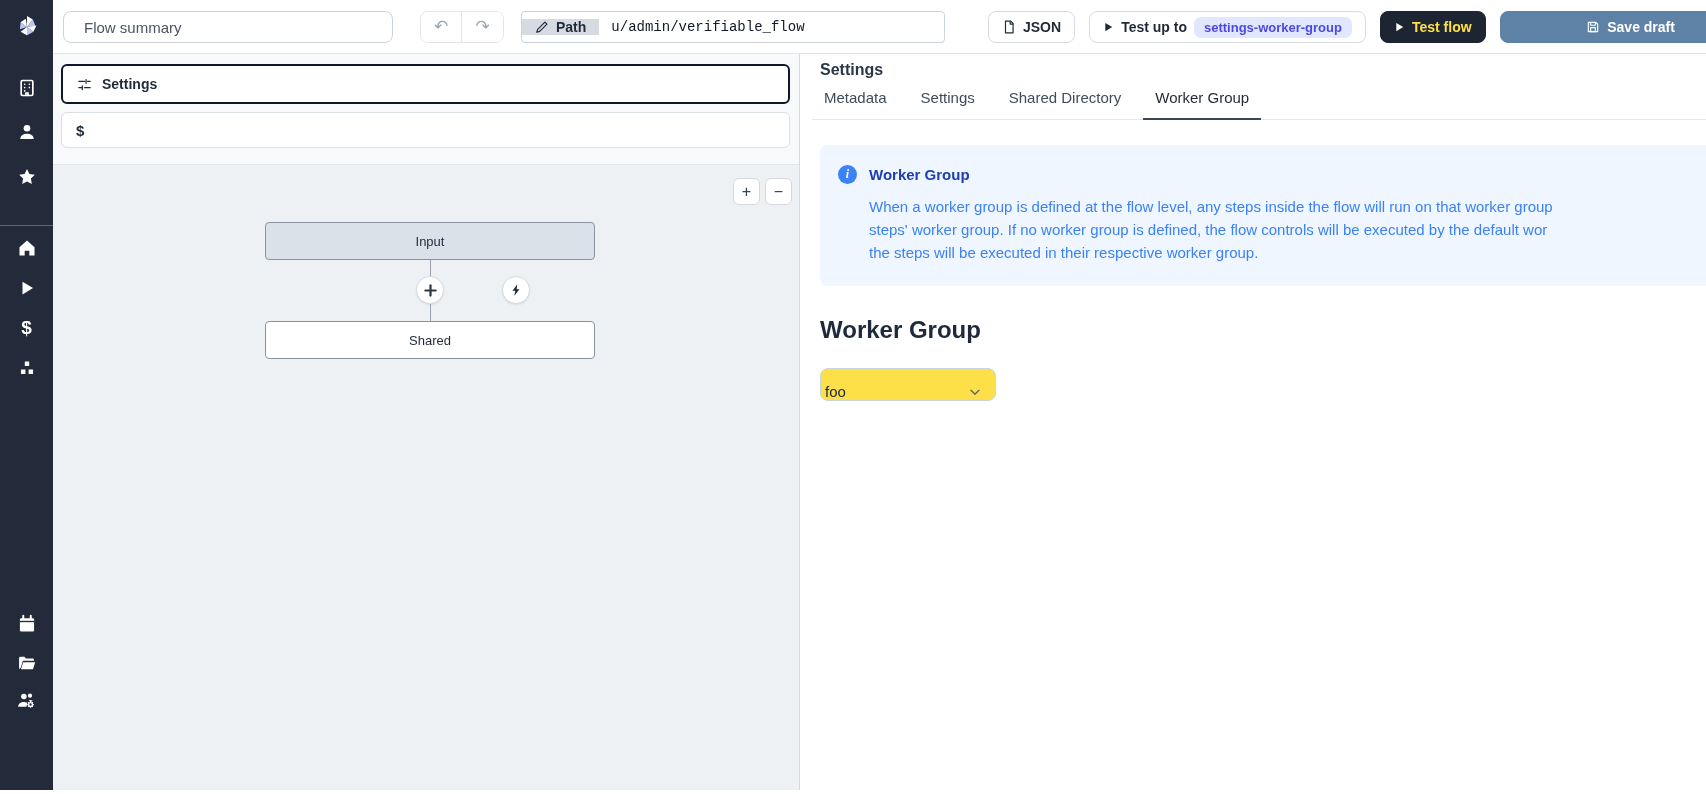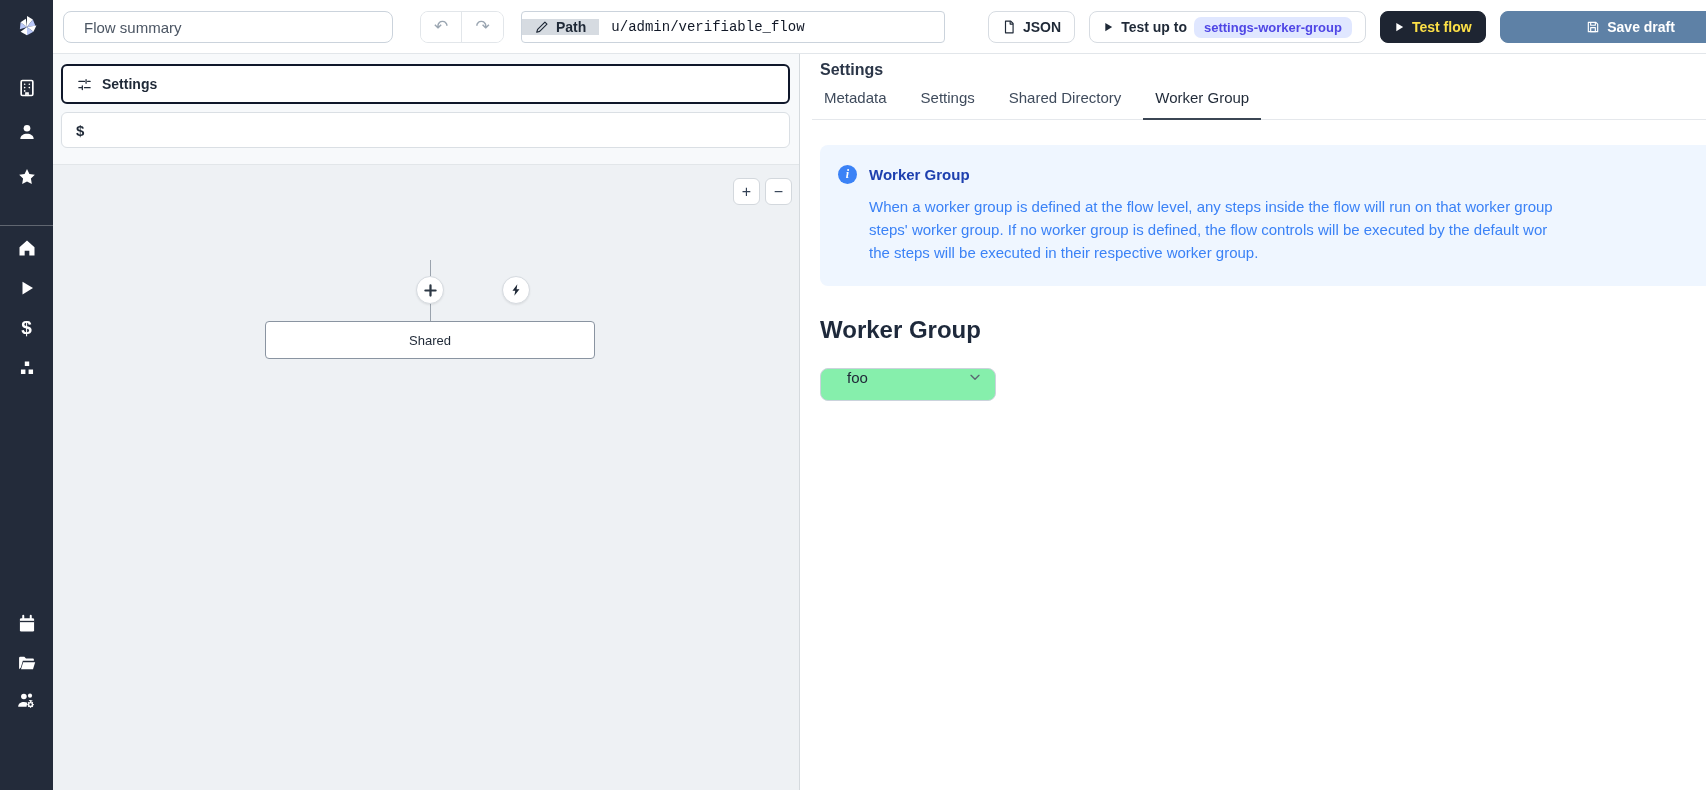--- a/index.html
+++ b/index.html
@@ -55,21 +55,21 @@
   .tabs { position:absolute; left:12px; top:35px; width:1140px; display:flex; gap:10px; border-bottom:1px solid #e5e8ec; }
   .tab { padding:0 12px 12px 12px; font-size:15px; color:#3f4b5c; cursor:pointer; border-bottom:2px solid transparent; margin-bottom:-1px; white-space:nowrap; }
   .tab.active { color:#1f2937; font-weight:500; border-bottom-color:#3b4654; }
   .info-box { position:absolute; left:20px; top:91px; width:1085px; background:#eff6ff; border-radius:8px; padding:20px 22px 22px 18px; }
   .info-head { display:flex; align-items:center; gap:12px; }
   .info-i { width:19px; height:19px; border-radius:50%; background:#3b82f6; color:#fff; font-size:12px; font-weight:700; display:flex; align-items:center; justify-content:center; font-family:"Liberation Serif","DejaVu Serif",serif; font-style:italic; }
   .info-title { font-size:15px; font-weight:700; color:#1e40af; }
   .info-lines { margin:11px 0 0 31px; }
   .info-lines div { font-size:15px; line-height:23px; color:#3b82f6; white-space:nowrap; }
   .wg-h1 { position:absolute; left:20px; top:262px; font-size:24px; font-weight:800; color:#1e293b; }
-  .wg-select { position:absolute; left:20px; top:314px; width:176px; height:33px; border:1px solid #cbd3dc; border-radius:8px; background:#86efac; display:flex; align-items:flex-start; padding:0 12px 0 26px; font-size:15px; color:#202938; cursor:pointer; }
+  .wg-select { position:absolute; left:20px; top:314px; width:176px; height:33px; border:1px solid #cbd3dc; border-radius:8px; background:#fde047; display:flex; align-items:flex-end; padding:0 12px 0 4px; font-size:15px; color:#202938; cursor:pointer; }
   .wg-select .val { flex:1; }
 
   svg { flex:none; }
 </style>
 </head>
 <body>
 
 <div id="app">
 
   <nav id="sidebar">
@@ -215,20 +215,21 @@
 
     <div class="mod-box" id="mod-static">
       <span style="font-size:15px;font-weight:700;">$</span>
       <span></span>
     </div>
 
     <div id="canvas">
       <div class="zoom-btn" id="zoom-in">+</div>
       <div class="zoom-btn" id="zoom-out">−</div>
 
+      <div class="node" id="node-input">Input</div>
       <div class="edge"></div>
 
       <div class="edge-btn" id="add-step">
         <svg width="13" height="13" viewBox="0 0 14 14" fill="none" stroke="#2d3845" stroke-width="2.4" stroke-linecap="round">
           <path d="M7 1.5v11M1.5 7h11"></path>
         </svg>
       </div>
       <div class="edge-btn" id="trigger-btn">
         <svg width="13" height="14" viewBox="0 0 24 24" fill="#1f2937">
           <path d="M13.5 1.5L4.5 13.5h5.2L8 22.5l9.5-12h-5.3z"></path>

